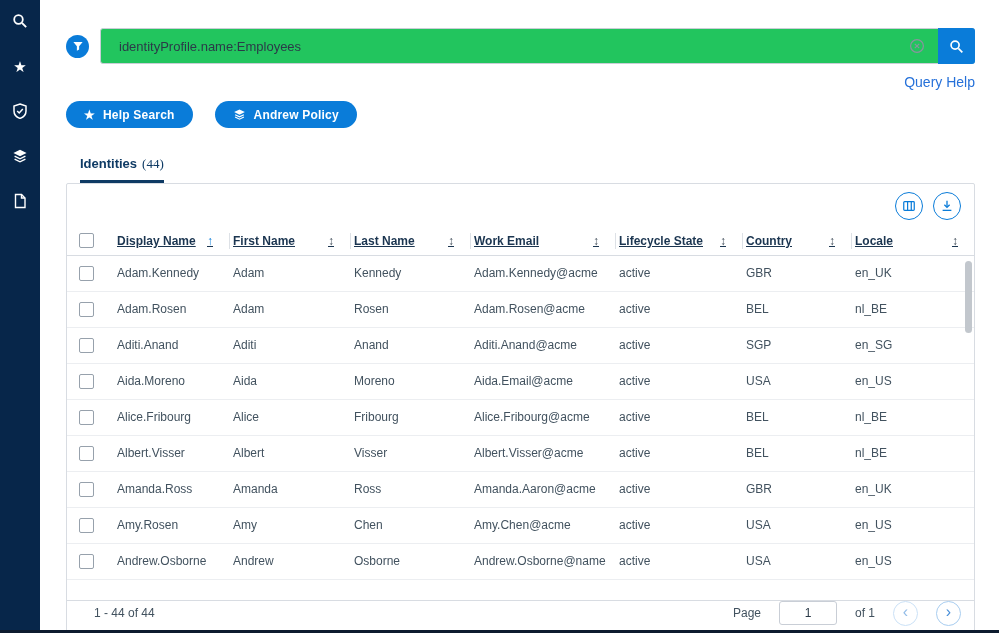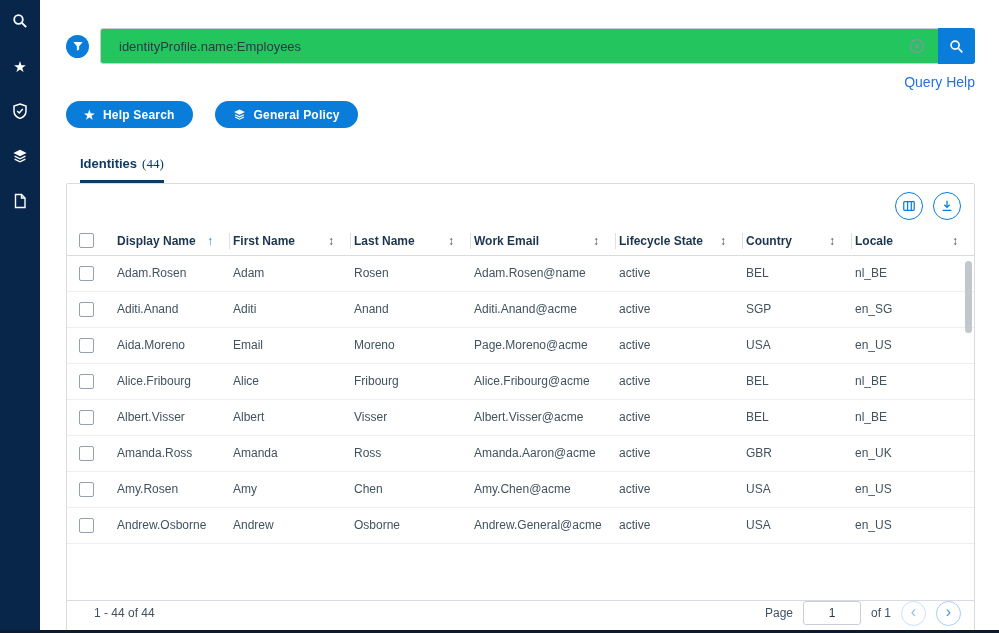--- a/index.html
+++ b/index.html
@@ -95,42 +95,42 @@
 
   .table-wrap{position:relative;height:373px;overflow:hidden;}
   table{width:100%;border-collapse:collapse;table-layout:fixed;}
   thead th{
     border-bottom:1px solid var(--border);padding:0 8px 0 4px;height:28px;
     font-size:12px;color:#1b3550;text-align:left;position:relative;
   }
   thead th:nth-child(n+3)::before{
     content:"";position:absolute;left:0;top:6px;width:1px;height:16px;background:#dde1e6;
   }
-  .th-inner{display:flex;align-items:center;justify-content:space-between;gap:4px;}
+  .th-inner{display:flex;align-items:center;justify-content:space-between;gap:4px;text-decoration:underline;}
   .col-label{font-weight:bold;white-space:nowrap;overflow:hidden;}
   .sort-icon{font-size:12px;color:#44505c;margin-right:8px;cursor:pointer;}
   .sort-icon.sorted{color:var(--accent);font-weight:bold;}
   tbody td{
     height:36px;padding:0 8px 0 4px;border-bottom:1px solid var(--row-border);
     font-size:12px;color:var(--text);white-space:nowrap;overflow:hidden;
   }
   .cb-cell{padding-left:12px !important;width:46px;}
   .checkbox{
     display:inline-block;width:15px;height:15px;border:1.5px solid #97a1ac;border-radius:2px;
     background:#fff;cursor:pointer;vertical-align:middle;
   }
   .scroll-thumb{
     position:absolute;right:2px;top:34px;width:7px;height:72px;background:#c2c7cd;border-radius:4px;cursor:grab;
   }
 
   .panel-footer{
     height:33px;border-top:1px solid var(--border);display:flex;align-items:center;
     justify-content:space-between;padding:0 13px 8px 27px;font-size:12px;color:var(--text);
   }
-  .pager{display:flex;align-items:center;gap:10px;}
+  .pager{display:flex;align-items:center;gap:18px;}
   .page-input{
     width:58px;height:24px;border:1px solid #c9ced6;border-radius:3px;text-align:center;
     font-size:12px;color:#2b3a48;font-family:inherit;outline:none;
   }
   .pager-btn{
     width:25px;height:25px;border-radius:50%;border:1px solid #a8cdf0;background:#fff;
     color:#4a90d9;font-size:16px;line-height:1;display:flex;align-items:center;justify-content:center;
     cursor:pointer;padding:0 0 2px 0;
   }
   .pager-btn.prev{opacity:.6;}
@@ -206,21 +206,21 @@
         <span>Help Search</span>
       </button>
       <button class="pill-btn">
         <span class="b-icon">
           <svg viewBox="0 0 16 16">
               <path d="M8 1.8 L14.6 5 L8 8.2 L1.4 5 Z" fill="currentColor"></path>
               <path d="M2.6 8.2 L8 10.8 L13.4 8.2" fill="none" stroke="currentColor" stroke-width="1.4"></path>
               <path d="M2.6 11.2 L8 13.8 L13.4 11.2" fill="none" stroke="currentColor" stroke-width="1.4"></path>
             </svg>
         </span>
-        <span>General Policy</span>
+        <span>Andrew Policy</span>
       </button>
     </div>
 
     <div class="tab-row">
       <div class="tab">
         <span>Identities</span>
         <span class="count">(44)</span>
       </div>
     </div>
 
@@ -300,44 +300,54 @@
                   <div class="th-inner">
                     <span class="col-label">Locale</span>
                     <span class="sort-icon">↕</span>
                   </div>
                 </th>
               </tr>
           </thead>
           <tbody>
               <tr>
                 <td class="cb-cell"><span class="checkbox"></span></td>
+                <td>Adam.Kennedy</td>
+                <td>Adam</td>
+                <td>Kennedy</td>
+                <td>Adam.Kennedy@acme</td>
+                <td>active</td>
+                <td>GBR</td>
+                <td>en_UK</td>
+              </tr>
+              <tr>
+                <td class="cb-cell"><span class="checkbox"></span></td>
                 <td>Adam.Rosen</td>
                 <td>Adam</td>
                 <td>Rosen</td>
-                <td>Adam.Rosen@name</td>
+                <td>Adam.Rosen@acme</td>
                 <td>active</td>
                 <td>BEL</td>
                 <td>nl_BE</td>
               </tr>
               <tr>
                 <td class="cb-cell"><span class="checkbox"></span></td>
                 <td>Aditi.Anand</td>
                 <td>Aditi</td>
                 <td>Anand</td>
                 <td>Aditi.Anand@acme</td>
                 <td>active</td>
                 <td>SGP</td>
                 <td>en_SG</td>
               </tr>
               <tr>
                 <td class="cb-cell"><span class="checkbox"></span></td>
                 <td>Aida.Moreno</td>
-                <td>Email</td>
+                <td>Aida</td>
                 <td>Moreno</td>
-                <td>Page.Moreno@acme</td>
+                <td>Aida.Email@acme</td>
                 <td>active</td>
                 <td>USA</td>
                 <td>en_US</td>
               </tr>
               <tr>
                 <td class="cb-cell"><span class="checkbox"></span></td>
                 <td>Alice.Fribourg</td>
                 <td>Alice</td>
                 <td>Fribourg</td>
                 <td>Alice.Fribourg@acme</td>
@@ -373,21 +383,21 @@
                 <td>Amy.Chen@acme</td>
                 <td>active</td>
                 <td>USA</td>
                 <td>en_US</td>
               </tr>
               <tr>
                 <td class="cb-cell"><span class="checkbox"></span></td>
                 <td>Andrew.Osborne</td>
                 <td>Andrew</td>
                 <td>Osborne</td>
-                <td>Andrew.General@acme</td>
+                <td>Andrew.Osborne@name</td>
                 <td>active</td>
                 <td>USA</td>
                 <td>en_US</td>
               </tr>
             </tbody>
         </table>
         <div class="scroll-thumb"></div>
       </div>
 
       <div class="panel-footer">

